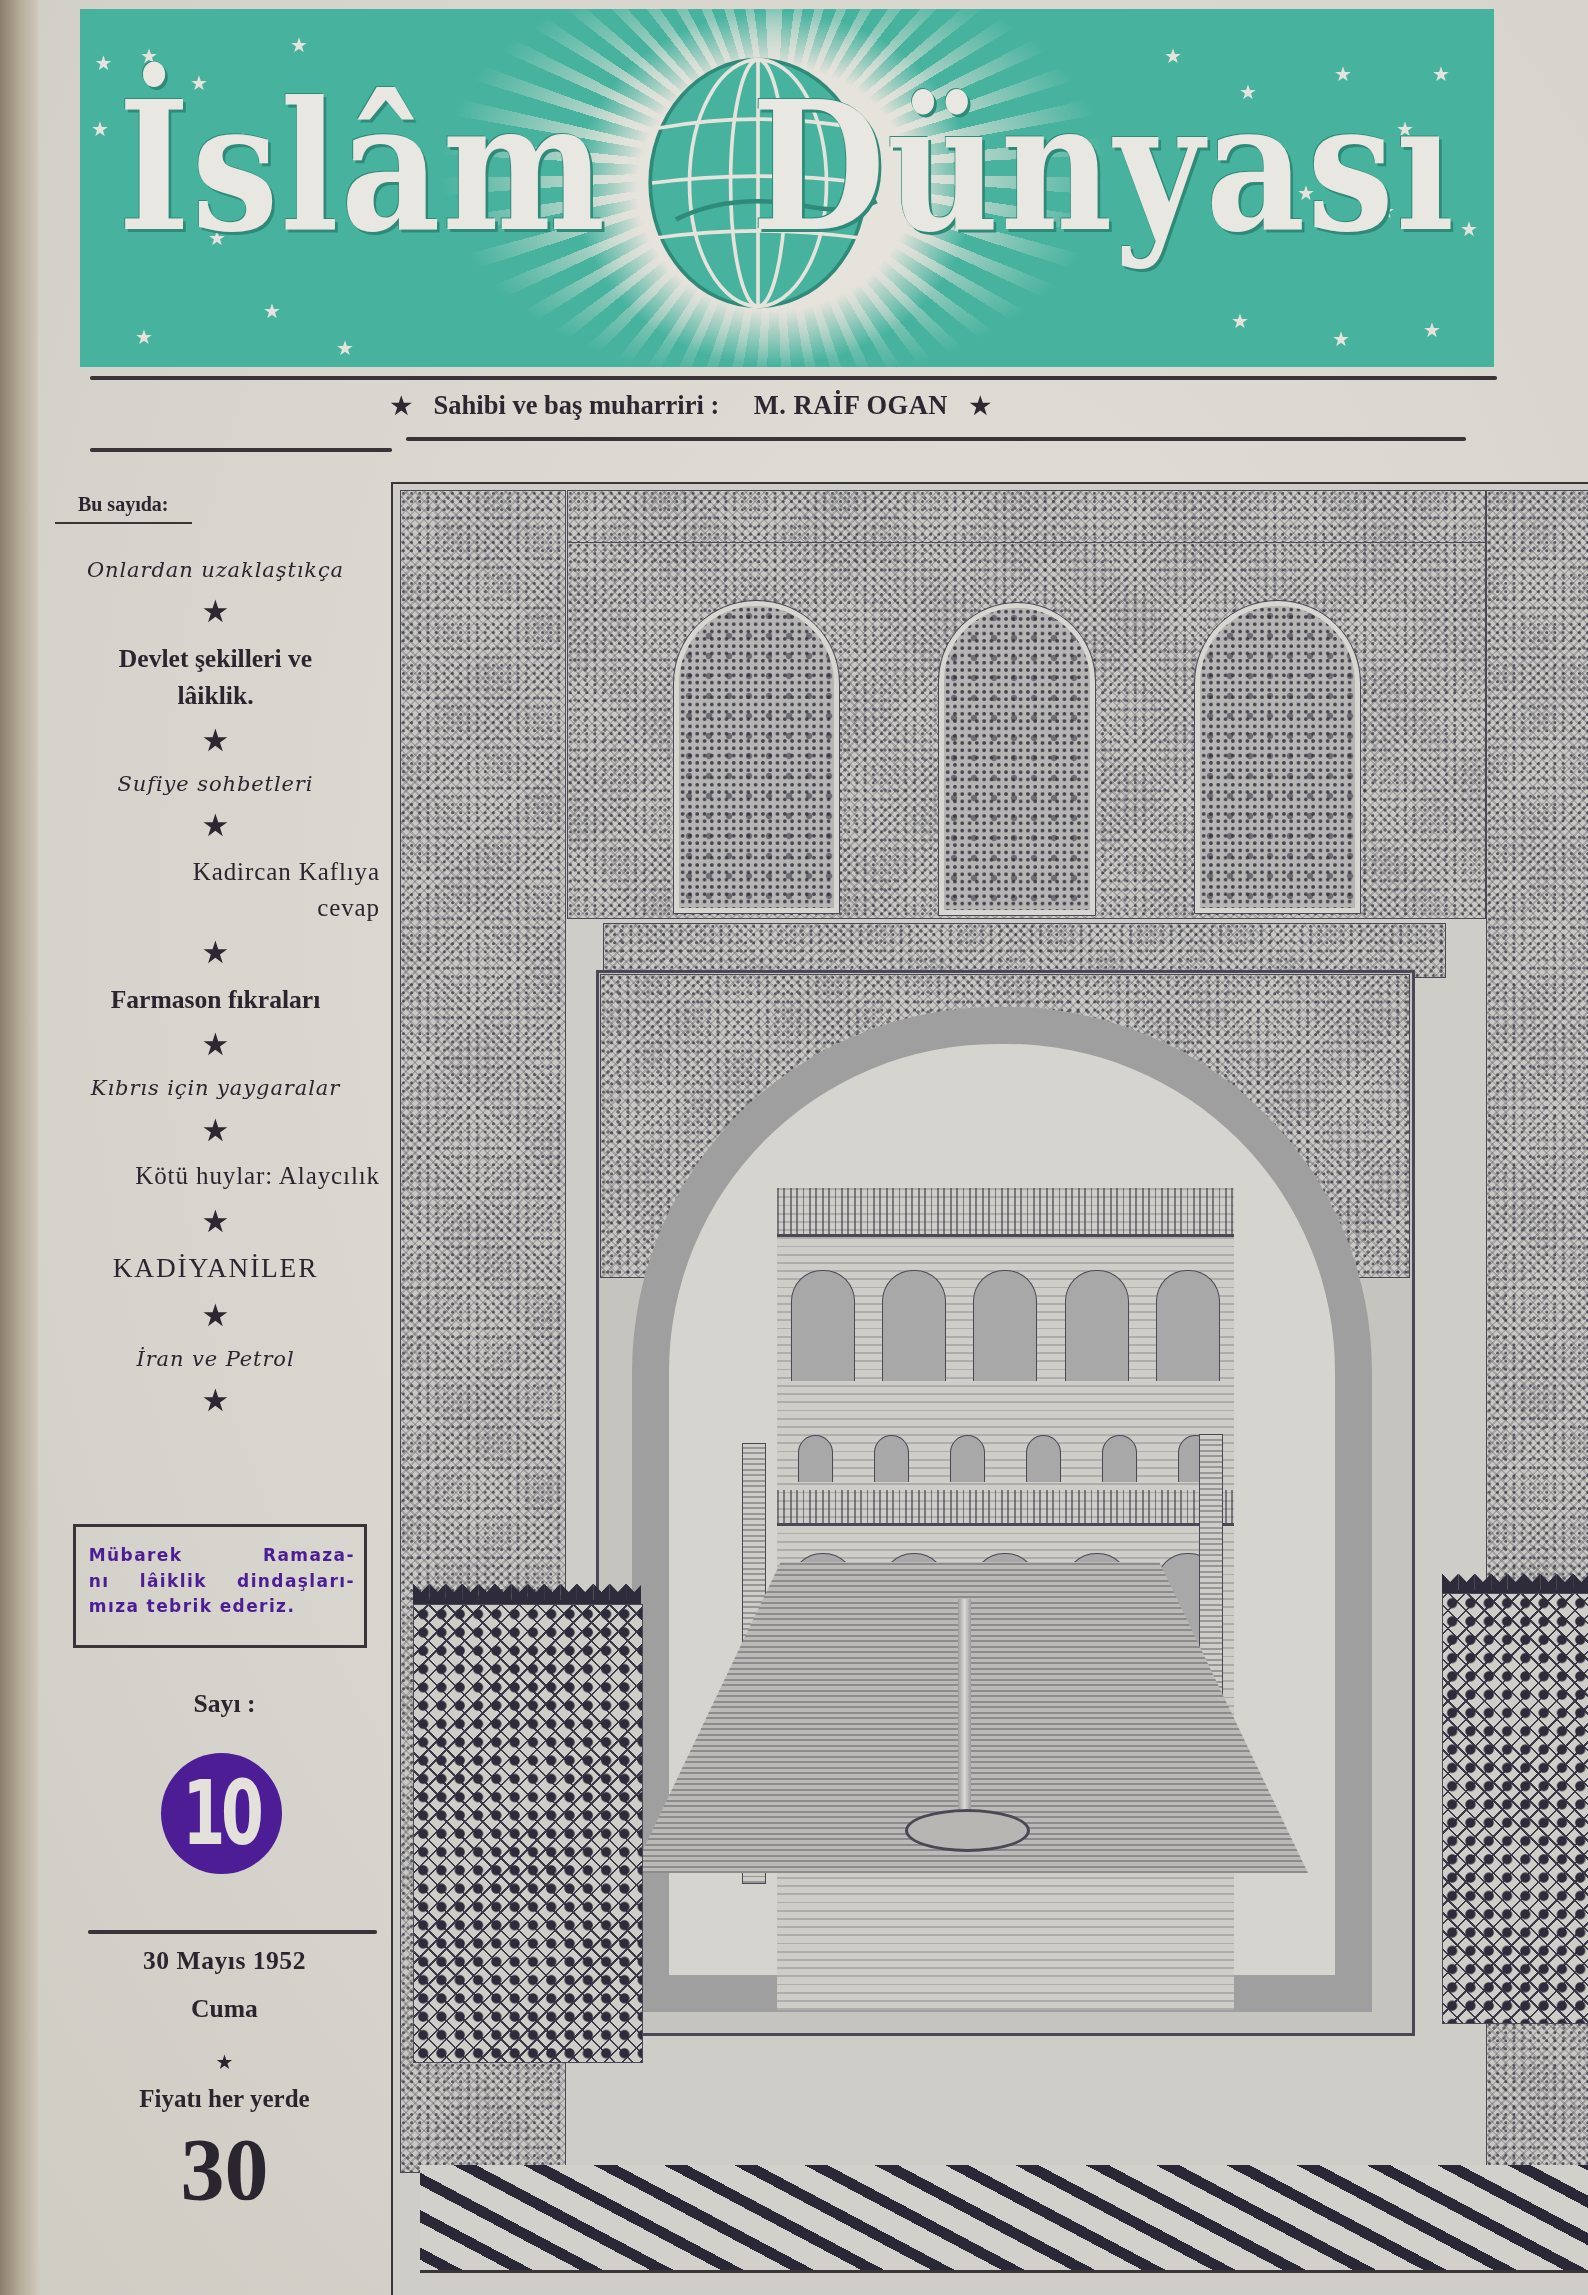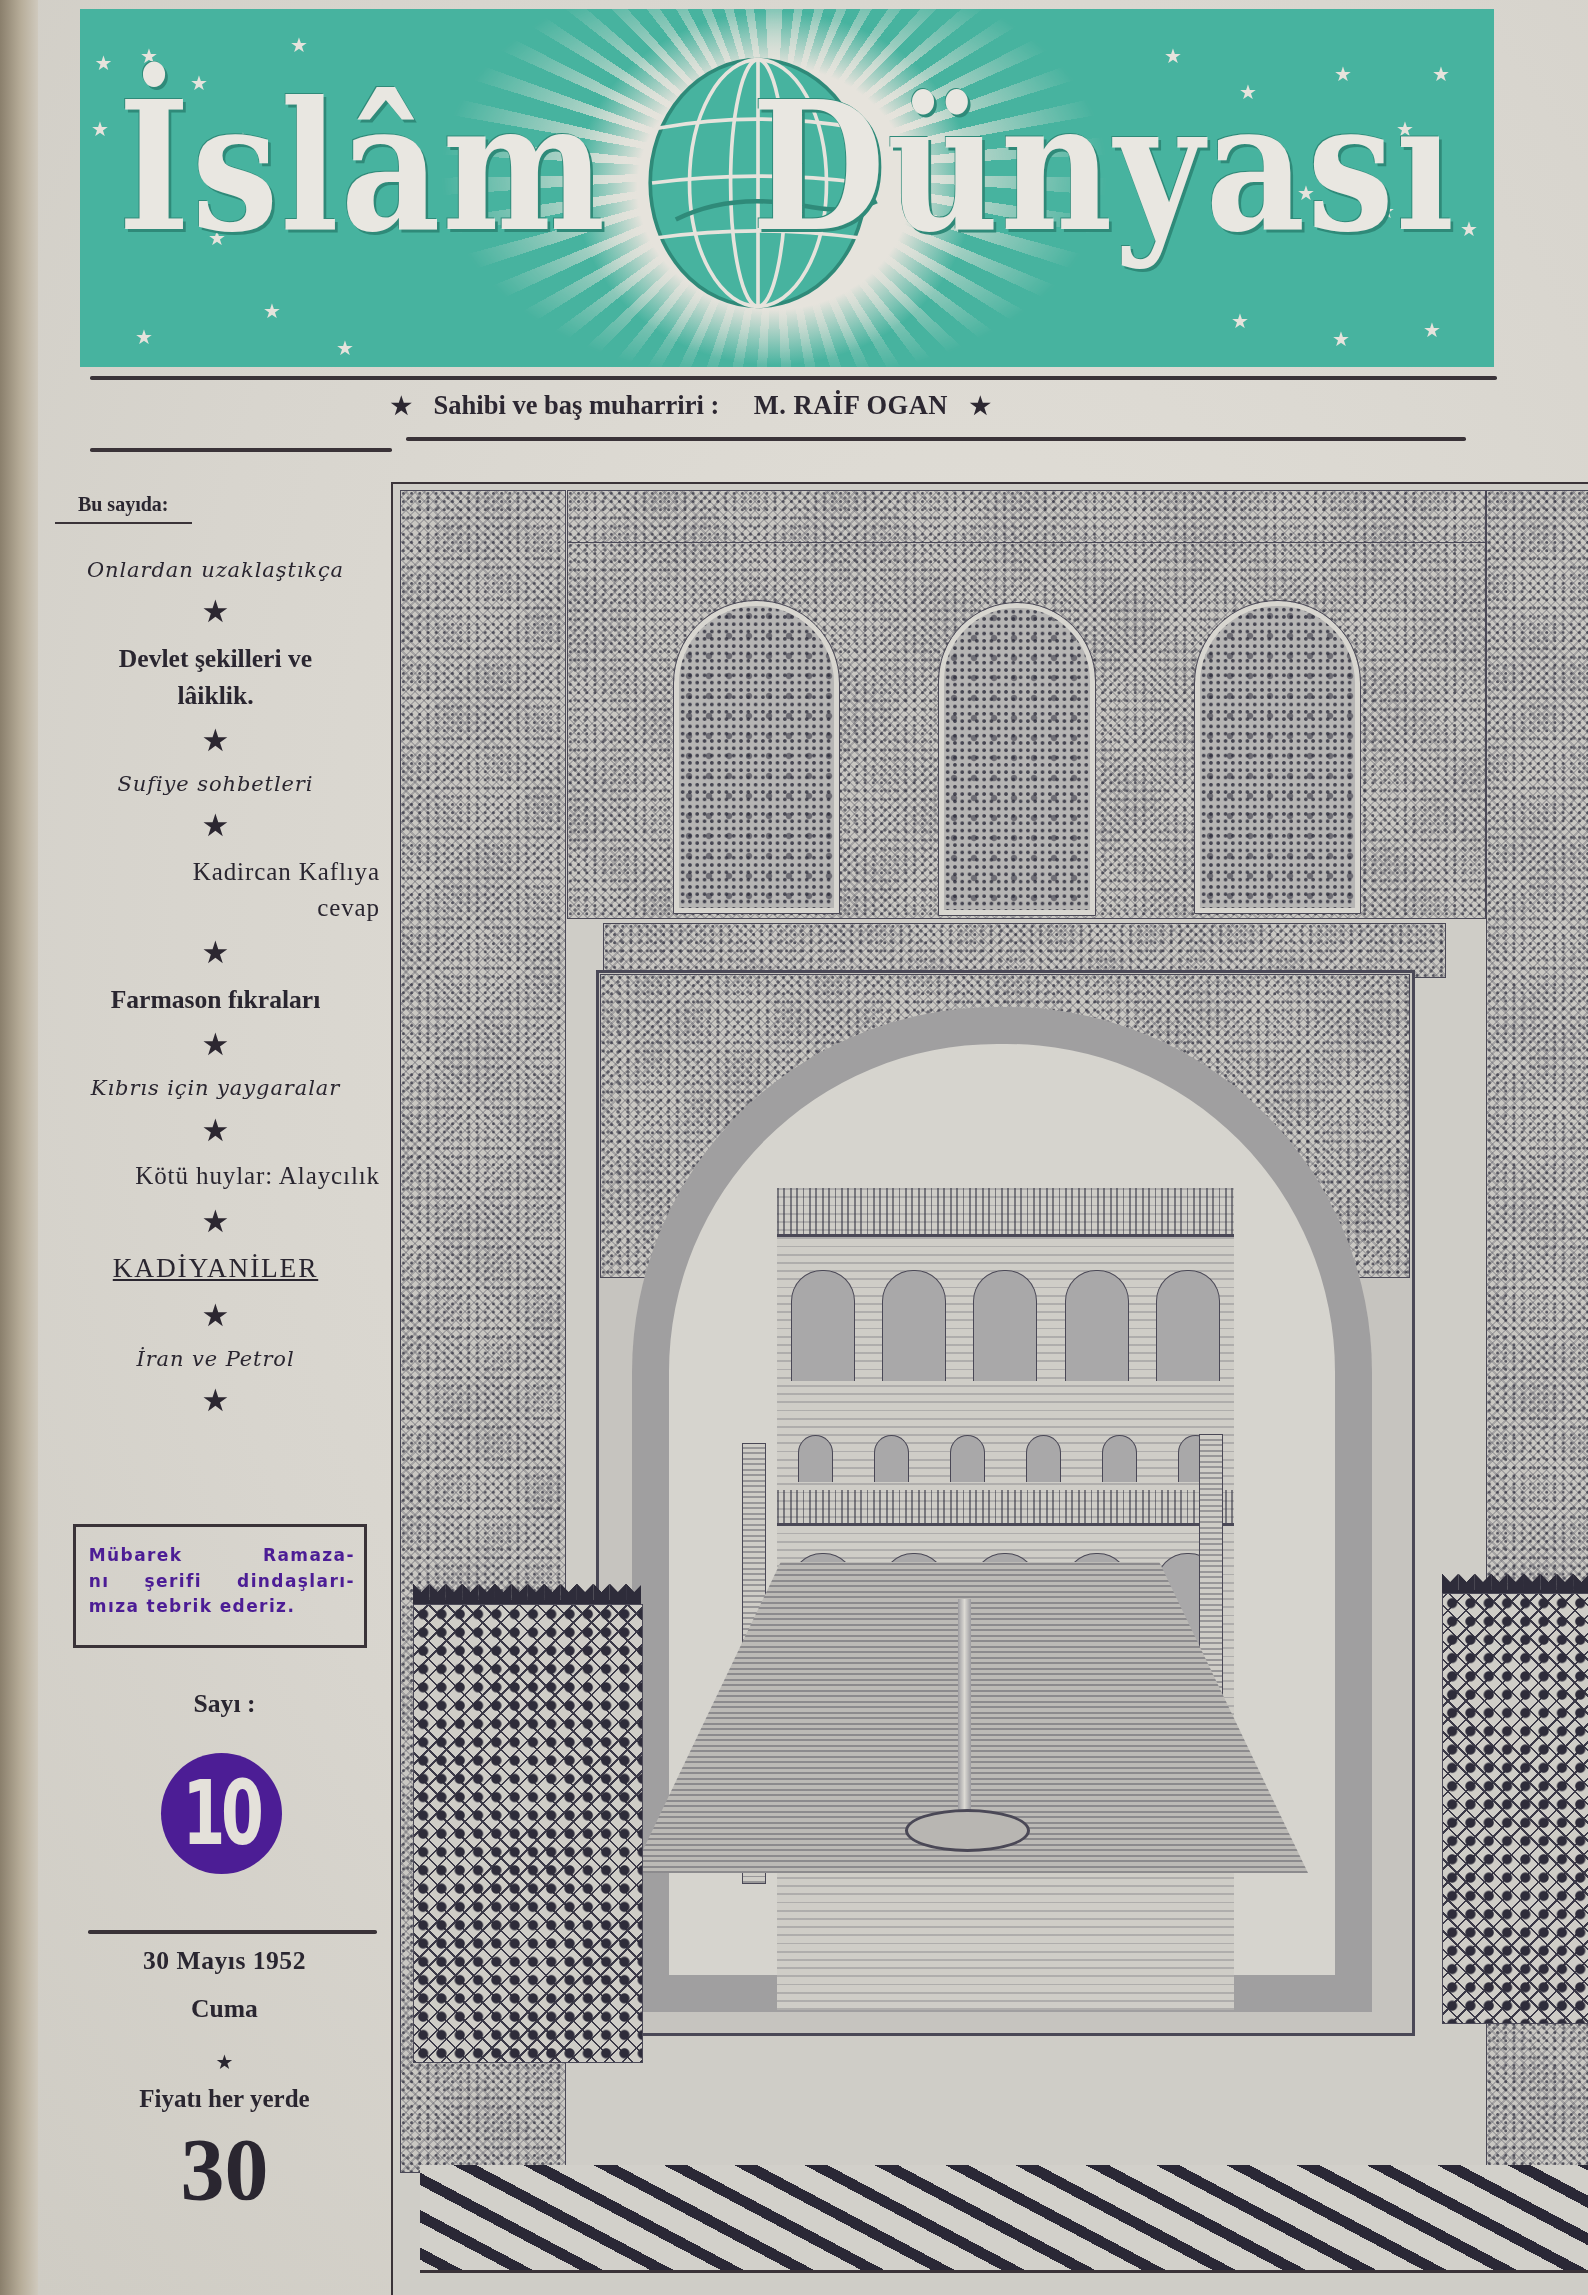--- a/index.html
+++ b/index.html
@@ -70,21 +70,21 @@
     text-align: center;
   }
   .toc-header {
     text-align: center; font-weight: bold; font-size: 20px; margin-left: 3.7px;
     padding-bottom: 5.5px; border-bottom: 2.7px solid #3a3338; width: 137px;
   }
   .toc-item { font-size: 24px; line-height: 1.45; }
   .toc-item.italic { font-style: italic; font-family: "DejaVu Serif", serif; font-size: 21px; letter-spacing: 0.9px; }
   .toc-item.bold { font-weight: bold; font-size: 25.6px; }
   .toc-item.plain { font-size: 25px; letter-spacing: 0.9px; text-align: right; }
-  .toc-item.caps { font-size: 27.4px; letter-spacing: 1.8px; text-decoration: underline; }
+  .toc-item.caps { font-size: 27.4px; letter-spacing: 1.8px; }
   .toc-star {
     font-family: "DejaVu Sans", sans-serif; font-size: 31px; line-height: 1;
     color: #2c2731; margin: 11px 0 12.8px 0;
   }
 
   .greeting {
     position: absolute; left: 73px; top: 1524px; width: 294px; height: 124px;
     border-top: 3.7px solid #3a3338; border-bottom: 3.7px solid #3a3338;
     border-left: 3.7px solid #3a3338; border-right: 3.7px solid #3a3338;
     box-sizing: border-box;
@@ -309,21 +309,21 @@
     </div>
   <div class="toc-star">★</div>
   <div class="toc-item italic">
       <div>İran  ve  Petrol</div>
     </div>
   <div class="toc-star">★</div>
 </div>
 
 <div class="greeting">
   <div>Mübarek  Ramaza-</div>
-  <div>nı  şerifi   dindaşları-</div>
+  <div>nı  lâiklik   dindaşları-</div>
   <div style="text-align-last:left">mıza  tebrik  ederiz.</div>
 </div>
 
 <div class="issue-label">Sayı :</div>
 <div class="issue-badge">
   <span>10</span>
 </div>
 
 <div class="rule" style="left:88px;top:1930px;width:289px;"></div>
 

